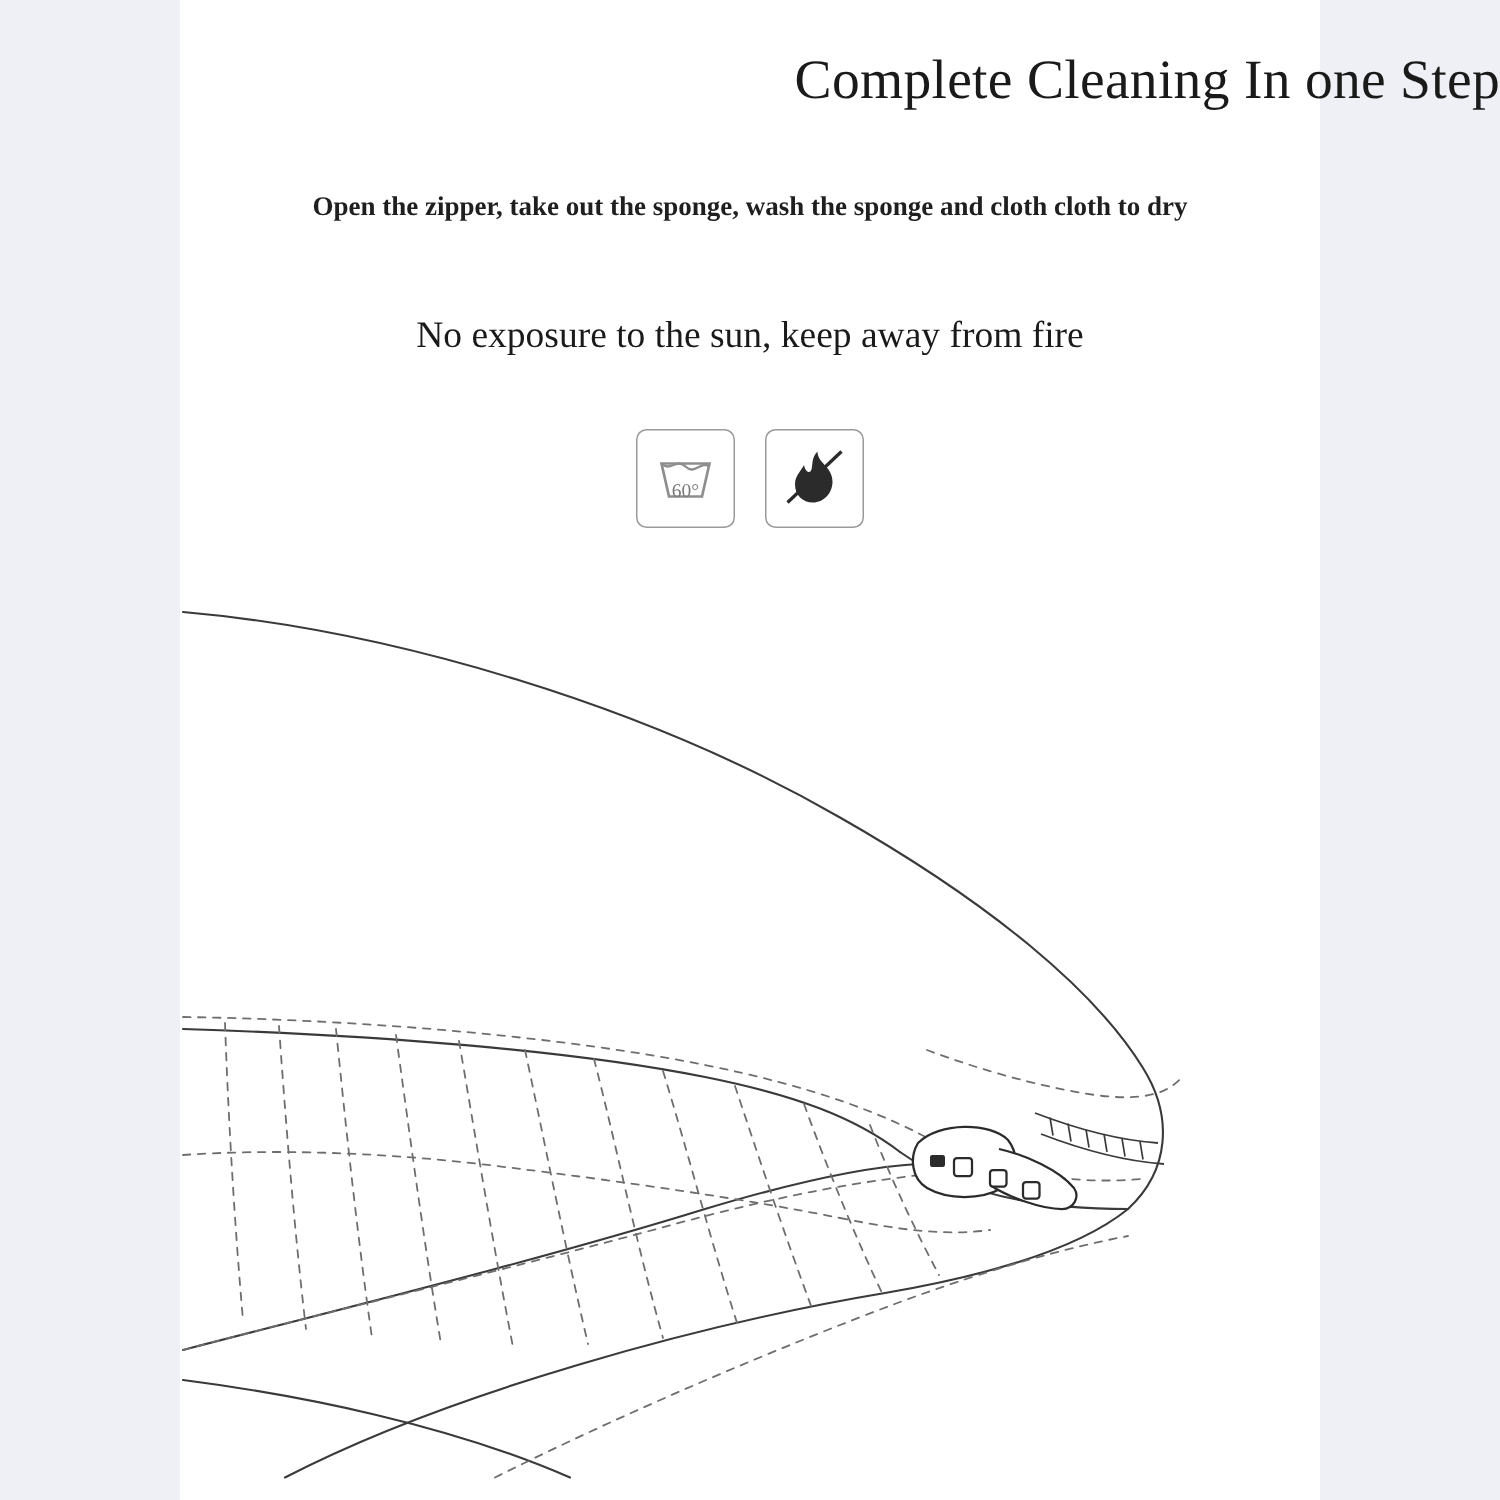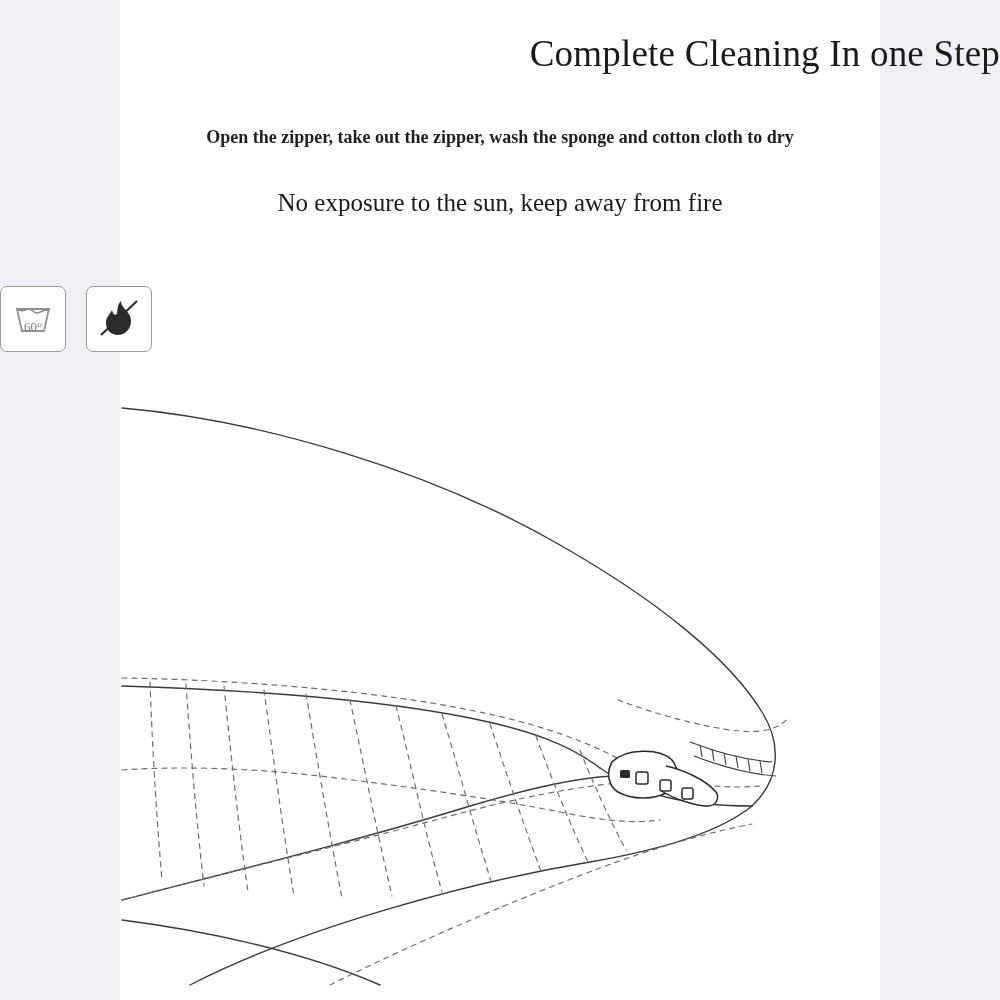--- a/index.html
+++ b/index.html
@@ -42,34 +42,35 @@
     width: 1000px;
     text-align: center;
     font-family: "Liberation Serif", serif;
     font-size: 18px;
     font-weight: 700;
     color: #1f1f1f;
   }
   .subtitle-2 {
     position: absolute;
     left: 0;
-    top: 189px;
+    top: 210px;
     width: 1000px;
     text-align: center;
     font-family: "Liberation Serif", serif;
     font-size: 25px;
     font-weight: 400;
     color: #1a1a1a;
   }
   .care-icons {
     position: absolute;
     left: 0;
     top: 286px;
     width: 1000px;
     display: flex;
+    justify-content: center;
     gap: 20px;
   }
   .care-icon {
     width: 64px;
     height: 64px;
     border: 1.6px solid #9a9a9a;
     border-radius: 7px;
     position: relative;
     background: #ffffff;
   }
@@ -89,21 +90,21 @@
 </style>
 </head>
 <body>
 
 <div id="page">
 
   <div class="canvas"></div>
 
   <div class="title">Complete Cleaning In one Step</div>
 
-  <div class="subtitle-1">Open the zipper, take out the zipper, wash the sponge and cotton cloth to dry</div>
+  <div class="subtitle-1">Open the zipper, take out the sponge, wash the sponge and cloth cloth to dry</div>
 
   <div class="subtitle-2">No exposure to the sun, keep away from fire</div>
 
   <div class="care-icons">
 
     <div class="care-icon">
       <svg width="64" height="64" viewBox="0 0 64 64" aria-hidden="true">
         <path d="M16 22 L48 22 L43 44 L21 44 Z" fill="none" stroke="#8e8e8e" stroke-width="1.8"></path>
         <path d="M16 22 C22 28, 26 18, 32 24 C38 30, 42 20, 48 24" fill="none" stroke="#8e8e8e" stroke-width="1.6"></path>
       </svg>

